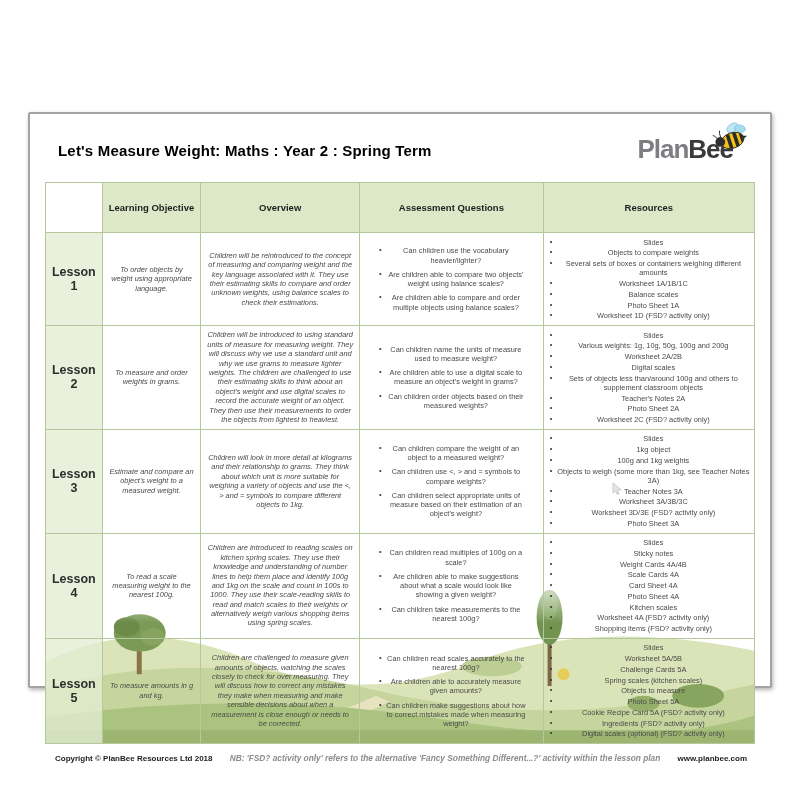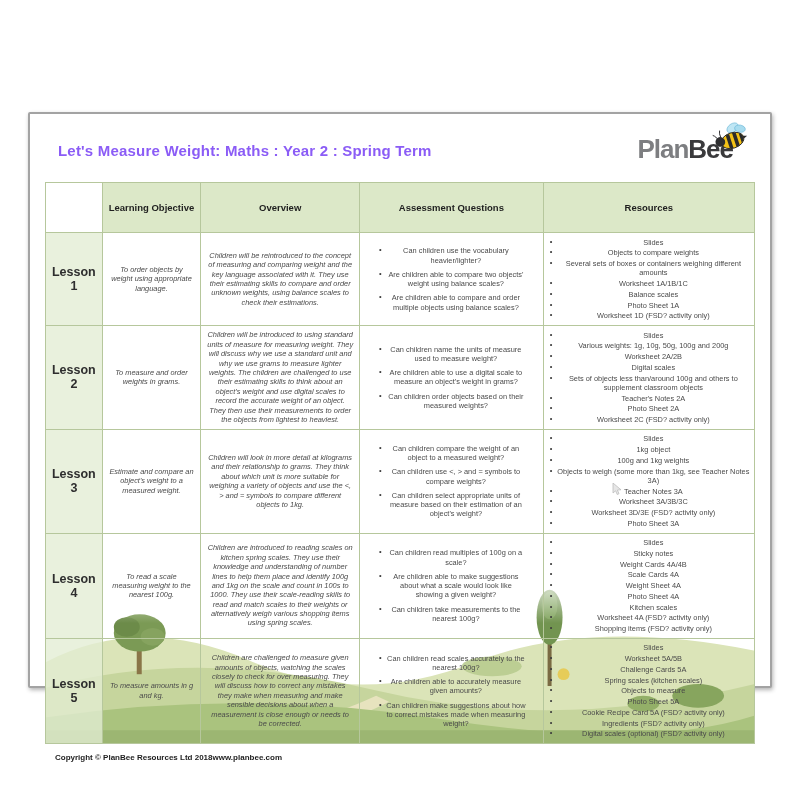--- a/index.html
+++ b/index.html
@@ -8,21 +8,21 @@
     font-family:"Liberation Sans","DejaVu Sans",sans-serif;color:#444;
     -webkit-font-smoothing:antialiased;
   }
   .page{
     position:absolute;left:28px;top:112px;width:744px;height:576px;
     background:#fff;border:2px solid #a3a3a3;border-radius:2px;
     box-shadow:1px 2px 4px rgba(0,0,0,.3);box-sizing:border-box;
   }
   .page-inner{padding:18px 15px 0 15px;position:relative;}
   .masthead{display:flex;justify-content:space-between;align-items:flex-start;padding:2px 8px 0 13px;height:42px;}
-  .doc-title{font-size:15px;font-weight:700;color:#8b5cf6;letter-spacing:.2px;margin-top:8px;}
+  .doc-title{font-size:15px;font-weight:700;color:#000000;letter-spacing:.2px;margin-top:8px;}
   .logo{position:relative;margin-right:14px;margin-top:2px;}
   .logo-text{font-size:26px;letter-spacing:-1px;line-height:1;}
   .logo-plan{color:#7d7e81;font-weight:600;}
   .logo-bee{color:#3a3a3c;font-weight:800;}
   .bee{position:absolute;right:-16px;top:-15px;width:36px;height:30px;transform:rotate(-8deg);}
   .table-zone{position:relative;margin-top:6px;}
   .scenery{position:absolute;left:0;right:0;bottom:0;height:172px;z-index:0;overflow:hidden;}
   .scenery svg{display:block;width:100%;height:100%;}
   table.plan{width:100%;border-collapse:collapse;position:relative;z-index:1;table-layout:fixed;background:transparent;}
   table.plan col.c-lesson{width:8%;}
@@ -215,21 +215,21 @@
                   <li>Are children able to make suggestions about what a scale would look like showing a given weight?</li>
                   <li>Can children take measurements to the nearest 100g?</li>
                 </ul>
               </td>
             <td class="bullets">
                 <ul class="blist">
                   <li>Slides</li>
                   <li>Sticky notes</li>
                   <li>Weight Cards 4A/4B</li>
                   <li>Scale Cards 4A</li>
-                  <li>Weight Sheet 4A</li>
+                  <li>Card Sheet 4A</li>
                   <li>Photo Sheet 4A</li>
                   <li>Kitchen scales</li>
                   <li>Worksheet 4A (FSD? activity only)</li>
                   <li>Shopping items (FSD? activity only)</li>
                 </ul>
               </td>
           </tr>
           <tr class="r5">
             <td class="lesson-label">Lesson 5</td>
             <td class="txt">To measure amounts in g and kg.</td>
@@ -260,17 +260,18 @@
 
       <span class="cursor">
         <svg viewBox="0 0 11 13" xmlns="http://www.w3.org/2000/svg">
           <path d="M1 0 L1 10 L3.6 7.8 L5.2 11.5 L7 10.7 L5.4 7 L9 6.8 Z" fill="#d9d9d9" stroke="#8f8f8f" stroke-width=".7"></path>
         </svg>
       </span>
     </div>
 
     <div class="footer">
       <span class="foot-copy">Copyright © PlanBee Resources Ltd 2018</span>
+      <span class="foot-note">NB: 'FSD? activity only' refers to the alternative 'Fancy Something Different...?' activity within the lesson plan</span>
       <a class="foot-site" href="#">www.planbee.com</a>
     </div>
 
   </div>
 </div>
 
 </body></html>

